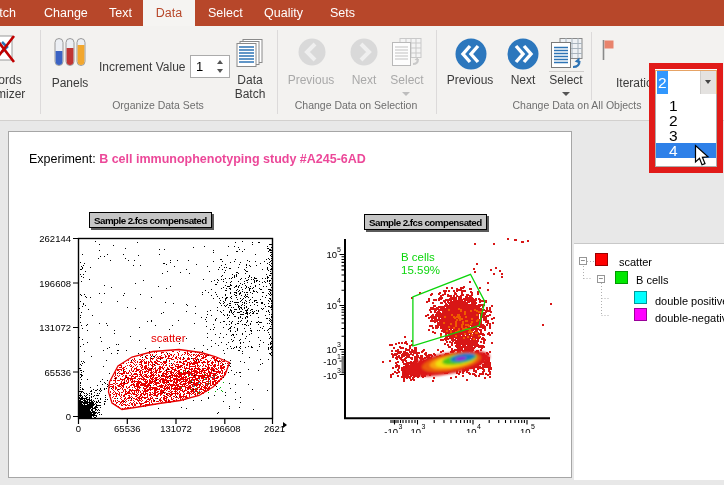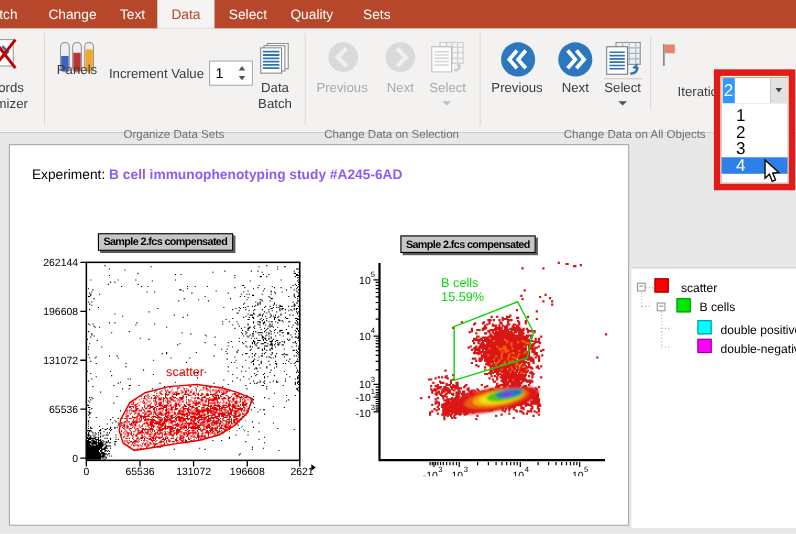--- a/index.html
+++ b/index.html
@@ -3,21 +3,21 @@
 *{margin:0;padding:0;box-sizing:border-box}
 html,body{width:724px;height:485px;overflow:hidden;font-family:"Liberation Sans",sans-serif;background:#e8e8e8;position:relative}
 .abs{position:absolute}
 
 #menubar{position:absolute;left:0;top:0;width:724px;height:26px;background:#b7472a;color:#fff;font-size:12.5px}
 #menubar span{position:absolute;top:6px;white-space:nowrap}
 #datatab{position:absolute;left:143px;top:0;width:52px;height:26px;background:#f5f4f2;color:#b7472a;text-align:center;line-height:27px}
 
 #ribbon{position:absolute;left:0;top:26px;width:724px;height:95px;background:#f3f2f0;border-bottom:1px solid #d2d0ce}
 .vsep{position:absolute;top:4px;height:84px;width:1px;background:#dcdada}
-.glabel{position:absolute;top:90px;font-size:10.5px;color:#6e6e6e;white-space:nowrap;transform:translateX(-50%)}
+.glabel{position:absolute;top:73px;font-size:10.5px;color:#6e6e6e;white-space:nowrap;transform:translateX(-50%)}
 .blabel{position:absolute;font-size:12px;color:#3b3b3b;white-space:nowrap;transform:translateX(-50%)}
 .gray .blabel, .blabel.g{color:#a9a9a9}
 
 #page{position:absolute;left:8px;top:131px;width:564px;height:347px;background:#fff;border:1px solid #a6a6a6}
 #tree{position:absolute;left:574px;top:243px;width:150px;height:237px;background:#fff;border-top:1px solid #c8c8c8;font-size:11px;color:#000}
 .plotlabel{position:absolute;background:#c6c6c6;border:1px solid #000;box-shadow:2px 2px 0 #5a5a5a;font-size:9.8px;font-weight:bold;letter-spacing:-0.55px;height:16px;line-height:15px;padding:0 4px;white-space:nowrap}
 .tsq{position:absolute;width:13px;height:13px}
 .texp{position:absolute;width:8px;height:8px;border:1px solid #969696;background:#fff;font-size:8px;line-height:5.5px;text-align:center;color:#404040}
 .ttx{position:absolute;white-space:nowrap}
 
@@ -59,21 +59,21 @@
   <svg class="abs" style="left:53px;top:12px" width="34" height="30" viewBox="0 0 34 30">
     <g stroke="#9a9a9a" stroke-width="1">
       <rect x="2" y="0.5" width="8" height="27" rx="4" fill="#eceff4"></rect>
       <rect x="13" y="0.5" width="8" height="27" rx="4" fill="#eceff4"></rect>
       <rect x="24" y="0.5" width="8" height="27" rx="4" fill="#eceff4"></rect>
     </g>
     <path d="M2.6 13h6.8v10.5a3.4 3.4 0 0 1-6.8 0z" fill="#3b63c4"></path>
     <path d="M13.6 10h6.8v13.5a3.4 3.4 0 0 1-6.8 0z" fill="#c03434"></path>
     <path d="M24.6 7h6.8v16.5a3.4 3.4 0 0 1-6.8 0z" fill="#f2a72e"></path>
   </svg>
-  <div class="blabel" style="left:70px;top:30px">Panels</div>
+  <div class="blabel" style="left:70px;top:50px">Panels</div>
 
   <div class="blabel" style="left:99px;top:34px;transform:none">Increment Value</div>
   <div class="abs" style="left:190px;top:29px;width:40px;height:23px;background:#fff;border:1px solid #ababab;font-size:13px;line-height:21px;padding-left:5px">1</div>
   <svg class="abs" style="left:214px;top:31px" width="12" height="19" viewBox="0 0 12 19">
     <path d="M6 3l3 4H3z" fill="#555"></path>
     <path d="M6 16l-3-4h6z" fill="#555"></path>
   </svg>
 
   <svg class="abs" style="left:236px;top:13px" width="28" height="29" viewBox="0 0 28 29">
     <g>
@@ -136,21 +136,21 @@
     </svg>
 
   <svg class="abs" style="left:601px;top:13px" width="14" height="21" viewBox="0 0 14 21">
     <path d="M2.5 1v20" stroke="#8a8a8a" stroke-width="1.6"></path>
     <path d="M3.5 1.5h9v8h-9z" fill="#e8836c"></path>
   </svg>
   <div class="blabel" style="left:616px;top:50px;transform:none">Iteration:</div>
 </div>
 
 <div id="page">
-  <div style="position:absolute;left:20px;top:20px;font-size:12.5px">Experiment: <b style="color:#8b5cf6">B cell immunophenotyping study #A245-6AD</b></div>
+  <div style="position:absolute;left:20px;top:20px;font-size:12.5px">Experiment: <b style="color:#ec4899">B cell immunophenotyping study #A245-6AD</b></div>
   <div class="plotlabel" style="left:80px;top:80px">Sample 2.fcs compensated</div>
   <div class="plotlabel" style="left:355px;top:82px">Sample 2.fcs compensated</div>
 
   <svg class="abs" style="left:30px;top:96px" width="260" height="205" viewBox="0 0 260 205">
 
     <g transform="translate(-39,-141)">
       
     </g>
     <g transform="translate(-38,-227)">
 

